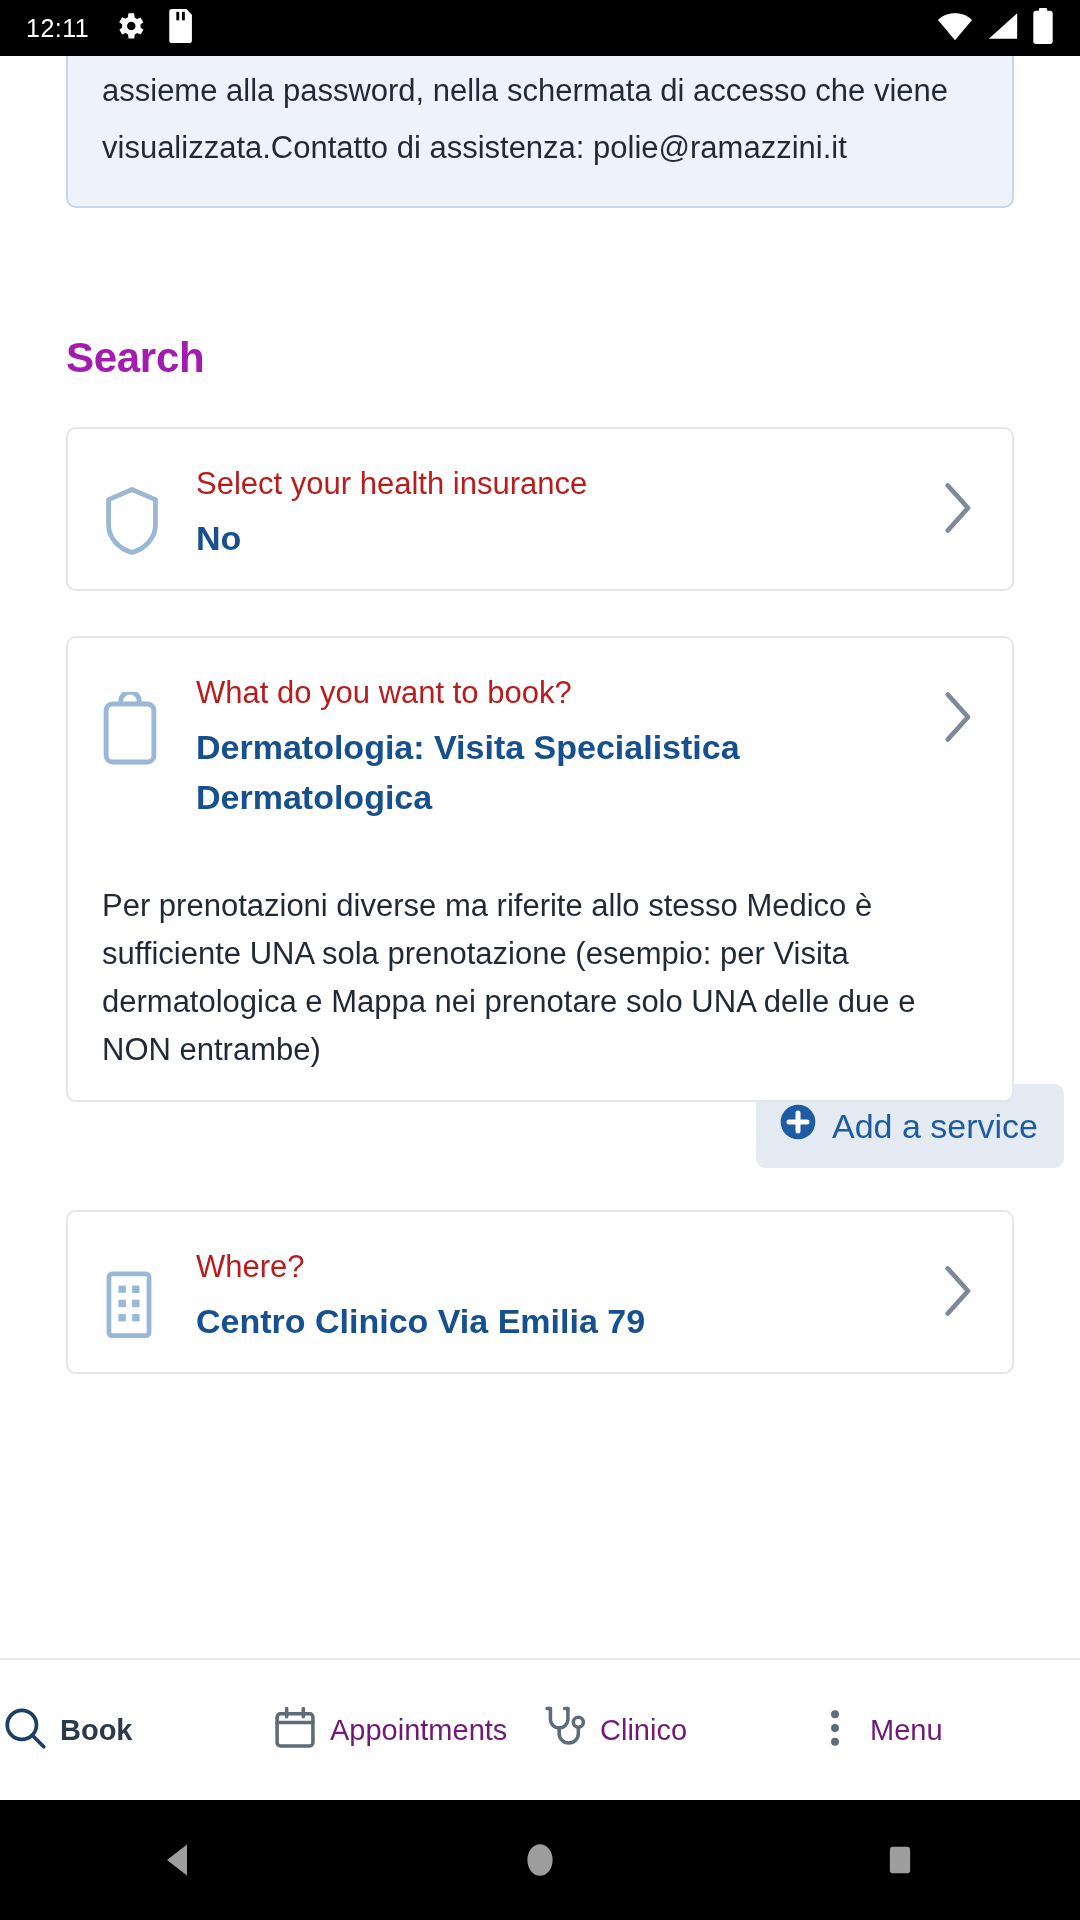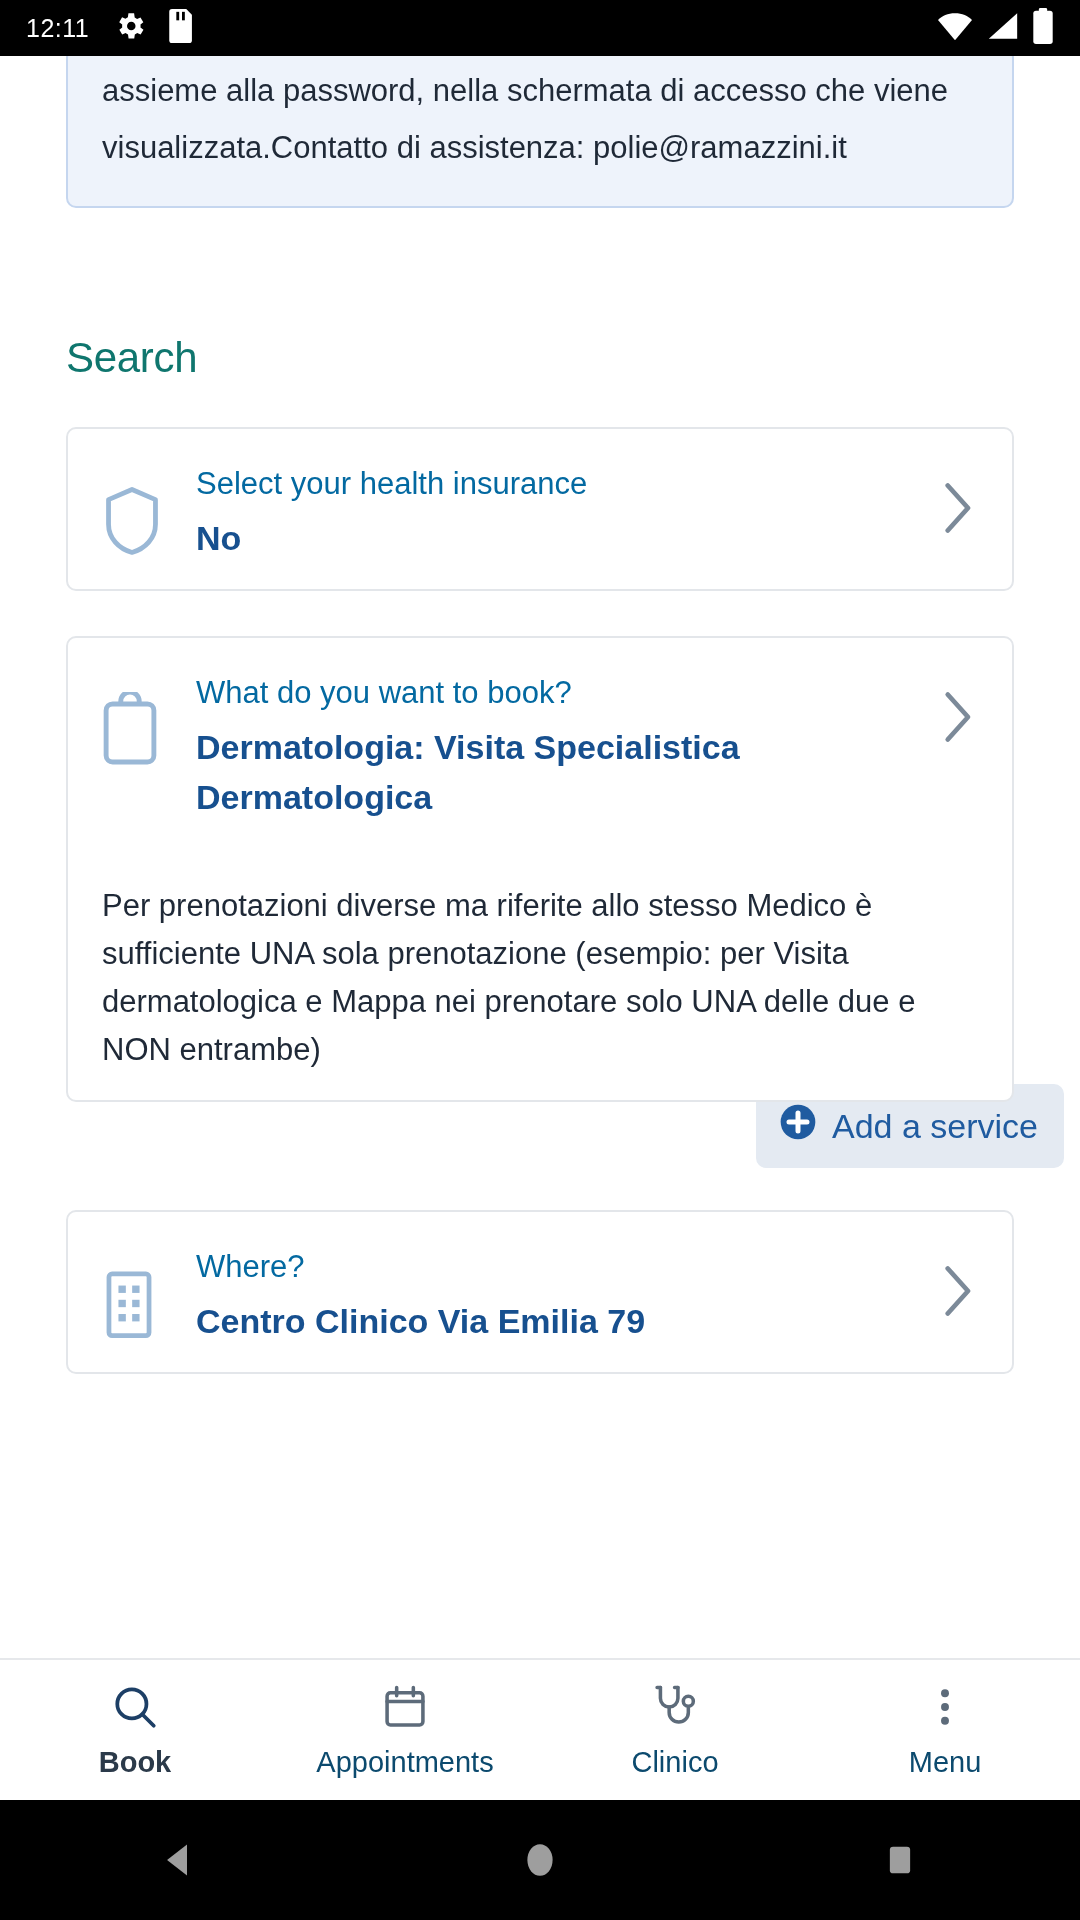--- a/index.html
+++ b/index.html
@@ -36,22 +36,22 @@
     border-radius:10px;
     padding:12px 34px 30px 34px;
     color:#1f2937;
     font-size:31px;
     line-height:57px;
   }
 
   .section-title{
     margin:126px 0 16px 66px;
     font-size:42px;
-    font-weight:normal;
-    color:#0f766e;
+    font-weight:bold;
+    color:#a21caf;
     letter-spacing:-.3px;
   }
 
   .card{
     margin:45px 66px 0 66px;
     border:2px solid #e3e6ea;
     border-radius:10px;
     background:#fff;
     position:relative;
     padding:26px 0 26px 0;
@@ -60,21 +60,21 @@
     display:flex; align-items:flex-start;
     padding:0 26px 0 32px;
   }
   .card-icon{
     width:96px; min-width:96px;
     display:flex; align-items:center; justify-content:flex-start;
     padding-top:28px;
   }
   .card-main{ flex:1; padding-top:6px; }
   .card-label{
-    font-size:31px; color:#0369a1; line-height:46px; font-weight:400;
+    font-size:31px; color:#b91c1c; line-height:46px; font-weight:400;
   }
   .card-value{
     font-size:34px; color:#17508f; font-weight:bold; line-height:50px;
     margin-top:6px;
   }
   .chevron{
     width:54px; min-width:54px;
     display:flex; align-items:center; justify-content:center;
     padding-top:26px;
   }
@@ -103,24 +103,24 @@
 
   
   .tabbar{
     position:absolute; left:0; bottom:120px;
     width:1080px; height:142px;
     background:#fff;
     border-top:2px solid #e6e8eb;
     display:flex; align-items:center;
   }
   .tab{
-    flex:1; display:flex; flex-direction:column; align-items:center; gap:10px;
+    flex:1; display:flex; flex-direction:row; align-items:center; gap:10px;
     cursor:pointer;
   }
-  .tab-label{ font-size:29px; color:#0c4a6e; }
+  .tab-label{ font-size:29px; color:#701a75; }
   .tab.active .tab-label{ color:#2b3a4a; font-weight:bold; }
 
   
   .navbar{
     position:absolute; left:0; bottom:0; width:1080px; height:120px;
     background:#000; display:flex; align-items:center; justify-content:space-around;
   }
   .nav-btn{ width:120px; display:flex; align-items:center; justify-content:center; cursor:pointer; }
 </style>
 </head>

